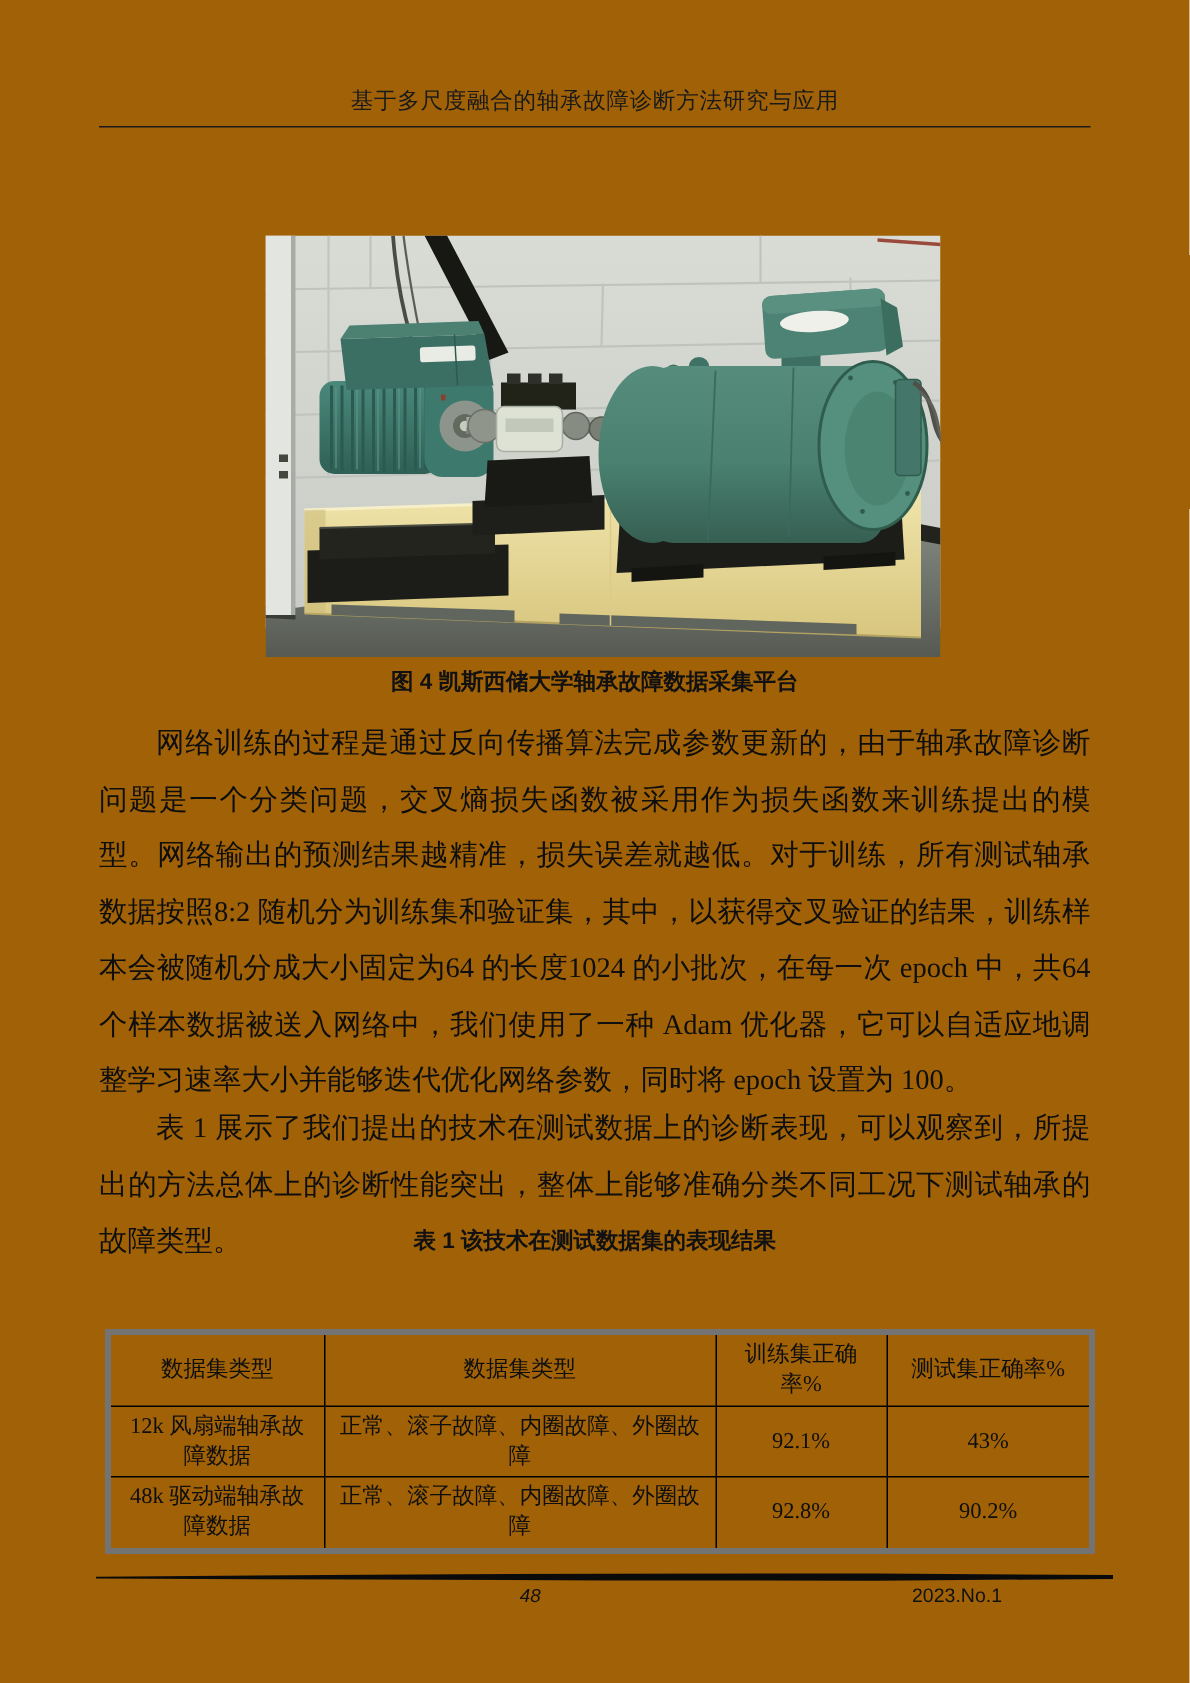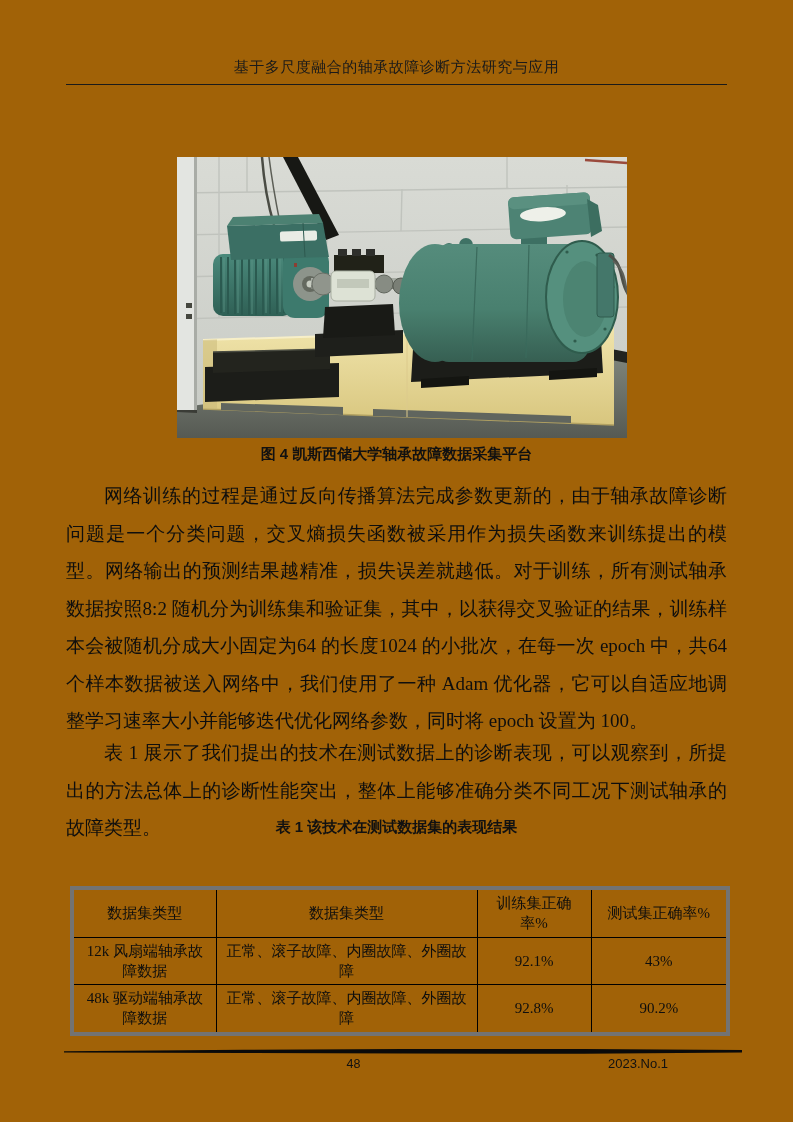--- a/index.html
+++ b/index.html
@@ -35,21 +35,21 @@
   table.results th, table.results td {
     border:1px solid #000; text-align:center; vertical-align:middle;
     padding:3px 6px; font-weight:normal; line-height:1.35;
   }
   table.results thead th { height:30px; }
   table.results tbody td { height:30px; }
   col.c1 { width:144px; } col.c2 { width:261px; } col.c3 { width:114px; } col.c4 { width:137px; }
   .footer-rule { position:absolute; top:1048px; left:64px; width:678px; height:7px; }
   .footer-page {
     position:absolute; top:1057px; left:0; width:707px; text-align:center;
-    font-family:"Liberation Sans","DejaVu Sans",sans-serif; font-size:12.5px; color:#111;
+    font-family:"Liberation Sans","DejaVu Sans",sans-serif; font-size:12.5px; color:#111;font-style:italic;
   }
   .footer-issue {
     position:absolute; top:1056px; right:125px;
     font-family:"Liberation Sans","DejaVu Sans",sans-serif; font-size:13px; color:#111;
   }
 </style>
 </head>
 <body>
 
 <div class="page">

